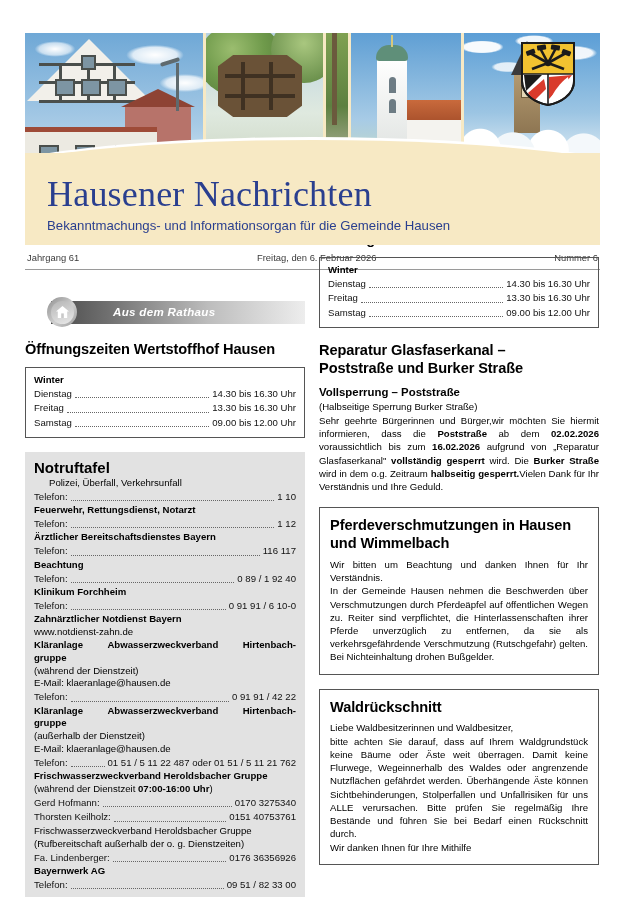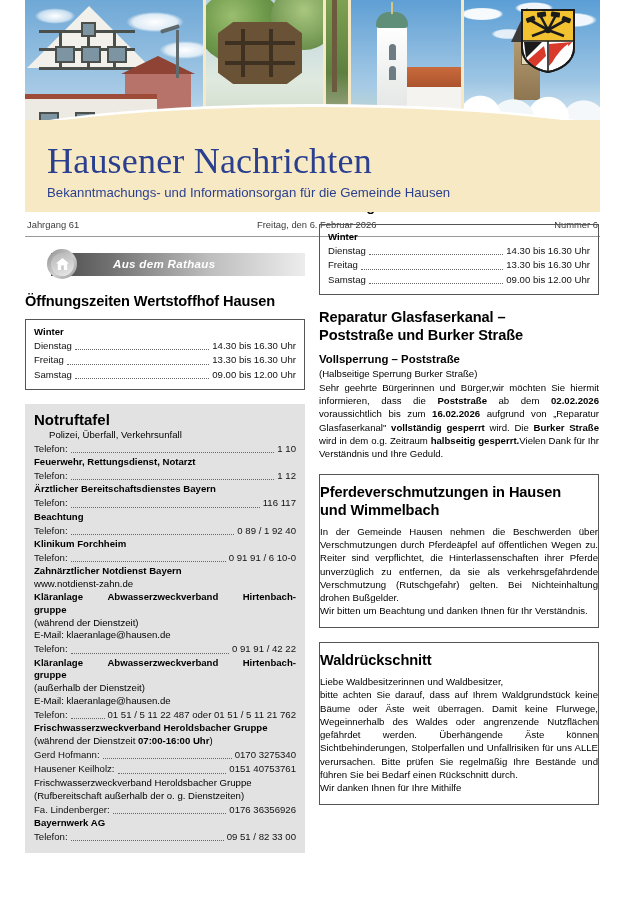--- a/index.html
+++ b/index.html
@@ -21,20 +21,21 @@
     height: 897px;
     box-sizing: border-box;
     padding: 0 25px;
   }
 
   
   .masthead {
     position: relative;
     width: 575px;
     height: 212px;
+    margin-top: 33px;
     overflow: hidden;
     background: #f7e9c4;
   }
   .photo-strip {
     position: absolute;
     top: 0; left: 0;
     width: 575px;
     height: 133px;
     display: flex;
     gap: 3px;
@@ -272,21 +273,21 @@
     margin-top: 9px;
   }
   .col { width: 280px; }
   .col-right { margin-top: -48px; }
 
   
   .rathaus-banner {
     position: relative;
     width: 280px;
     height: 30px;
-    margin-top: 3px;
+    margin-top: 18px;
     margin-bottom: 14px;
   }
   .banner-bar {
     position: absolute;
     left: 26px; top: 4px;
     width: 254px; height: 23px;
     background: linear-gradient(90deg, #4a4a4a 0%, #6f6f6f 22%, #bdbdbd 62%, #ededed 100%);
   }
   .banner-label {
     position: absolute;
@@ -384,21 +385,21 @@
     text-align: justify;
     margin: 0;
   }
   .body-text.left { text-align: left; }
   .paren { font-size: 9.6px; line-height: 1.38; margin: 0 0 1px 0; }
   b { font-weight: bold; }
 
   
   .box-article {
     border: 1px solid #555;
-    padding: 9px 0 10px;
+    padding: 9px 10px 10px;
     margin-bottom: 14px;
   }
   .box-article h2.sec-head { margin-bottom: 5px; }
 </style>
 </head>
 <body>
 
 <div class="page">
 
   <div class="masthead">
@@ -602,21 +603,21 @@
               <span class="val">01 51 / 5 11 22 487 oder 01 51 / 5 11 21 762</span>
             </div>
             <div class="nt-name">Frischwasserzweckverband Heroldsbacher Gruppe</div>
             <div class="nt-sub">(während der Dienstzeit <b>07:00-16:00 Uhr</b>)</div>
             <div class="dot-row">
               <span class="lbl">Gerd Hofmann:</span>
               <span class="leader"></span>
               <span class="val">0170 3275340</span>
             </div>
             <div class="dot-row">
-              <span class="lbl">Hausener Keilholz:</span>
+              <span class="lbl">Thorsten Keilholz:</span>
               <span class="leader"></span>
               <span class="val">0151 40753761</span>
             </div>
             <div class="nt-sub">Frischwasserzweckverband Heroldsbacher Gruppe</div>
             <div class="nt-sub">(Rufbereitschaft außerhalb der o. g. Dienstzeiten)</div>
             <div class="dot-row">
               <span class="lbl">Fa. Lindenberger:</span>
               <span class="leader"></span>
               <span class="val">0176 36356926</span>
             </div>
@@ -663,22 +664,22 @@
         <h3 class="sub-head">Vollsperrung – Poststraße</h3>
         <p class="paren">(Halbseitige Sperrung Burker Straße)</p>
         <p class="body-text" id="glasfaser-body"><span>Sehr geehrte Bürgerinnen und Bürger,wir möchten Sie hiermit informieren, dass die </span><b>Poststraße</b><span> ab dem </span><b>02.02.2026</b><span> voraussichtlich bis zum </span><b>16.02.2026</b><span> aufgrund von „Reparatur Glasfaserkanal" </span><b>vollständig gesperrt</b><span> wird. Die </span><b>Burker Straße</b><span> wird in dem o.g. Zeitraum </span><b>halbseitig gesperrt.</b><span>Vielen Dank für Ihr Verständnis und Ihre Geduld.</span></p>
       </div>
 
       <div class="box-article">
         <h2 class="sec-head">
           <span>Pferdeverschmutzungen in Hausen</span><br>
           <span>und Wimmelbach</span>
         </h2>
+        <p class="body-text">Wir bitten um Beachtung und danken Ihnen für Ihr Verständnis.</p>
         <p class="body-text">In der Gemeinde Hausen nehmen die Beschwerden über Verschmutzungen durch Pferdeäpfel auf öffentlichen Wegen zu. Reiter sind verpflichtet, die Hinterlassenschaften ihrer Pferde unverzüglich zu entfernen, da sie als verkehrsgefährdende Verschmutzung (Rutschgefahr) gelten. Bei Nichteinhaltung drohen Bußgelder.</p>
-        <p class="body-text">Wir bitten um Beachtung und danken Ihnen für Ihr Verständnis.</p>
       </div>
 
       <div class="box-article">
         <h2 class="sec-head">Waldrückschnitt</h2>
         <p class="body-text left">Liebe Waldbesitzerinnen und Waldbesitzer,</p>
         <p class="body-text">bitte achten Sie darauf, dass auf Ihrem Waldgrundstück keine Bäume oder Äste weit überragen. Damit keine Flurwege, Wegeinnerhalb des Waldes oder angrenzende Nutzflächen gefährdet werden. Überhängende Äste können Sichtbehinderungen, Stolperfallen und Unfallrisiken für uns ALLE verursachen. Bitte prüfen Sie regelmäßig Ihre Bestände und führen Sie bei Bedarf einen Rückschnitt durch.</p>
         <p class="body-text left">Wir danken Ihnen für Ihre Mithilfe</p>
       </div>
     </div>
   </div>

